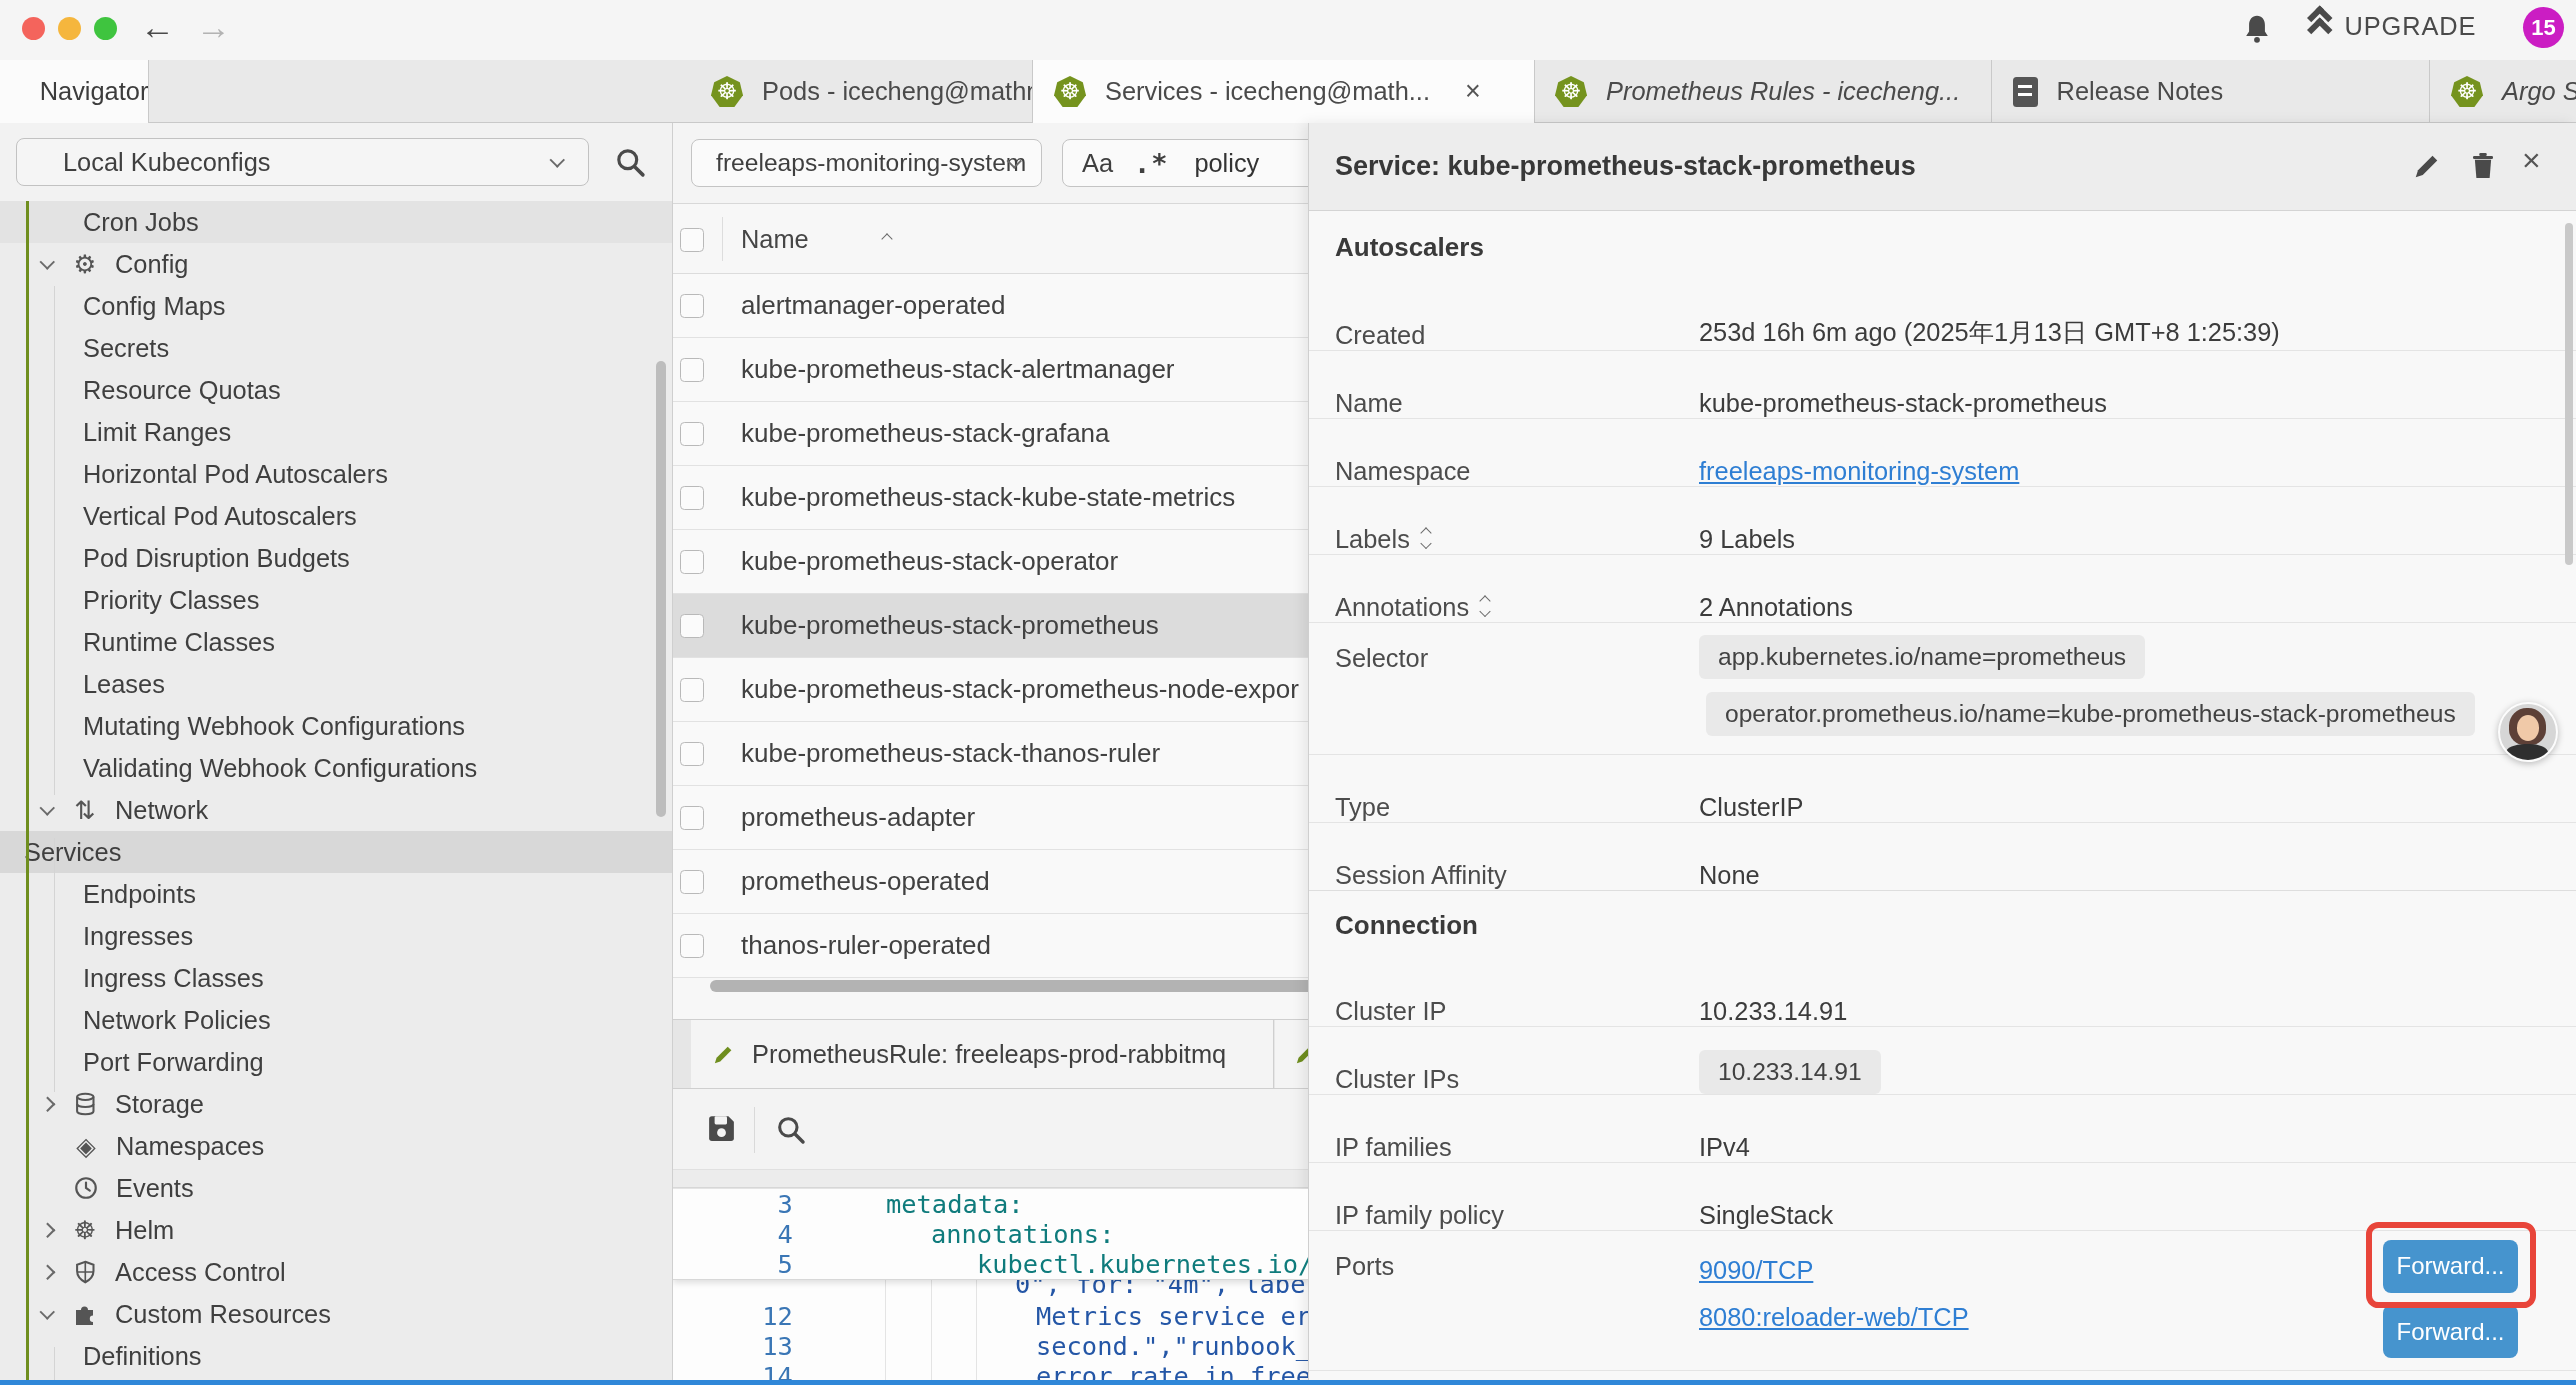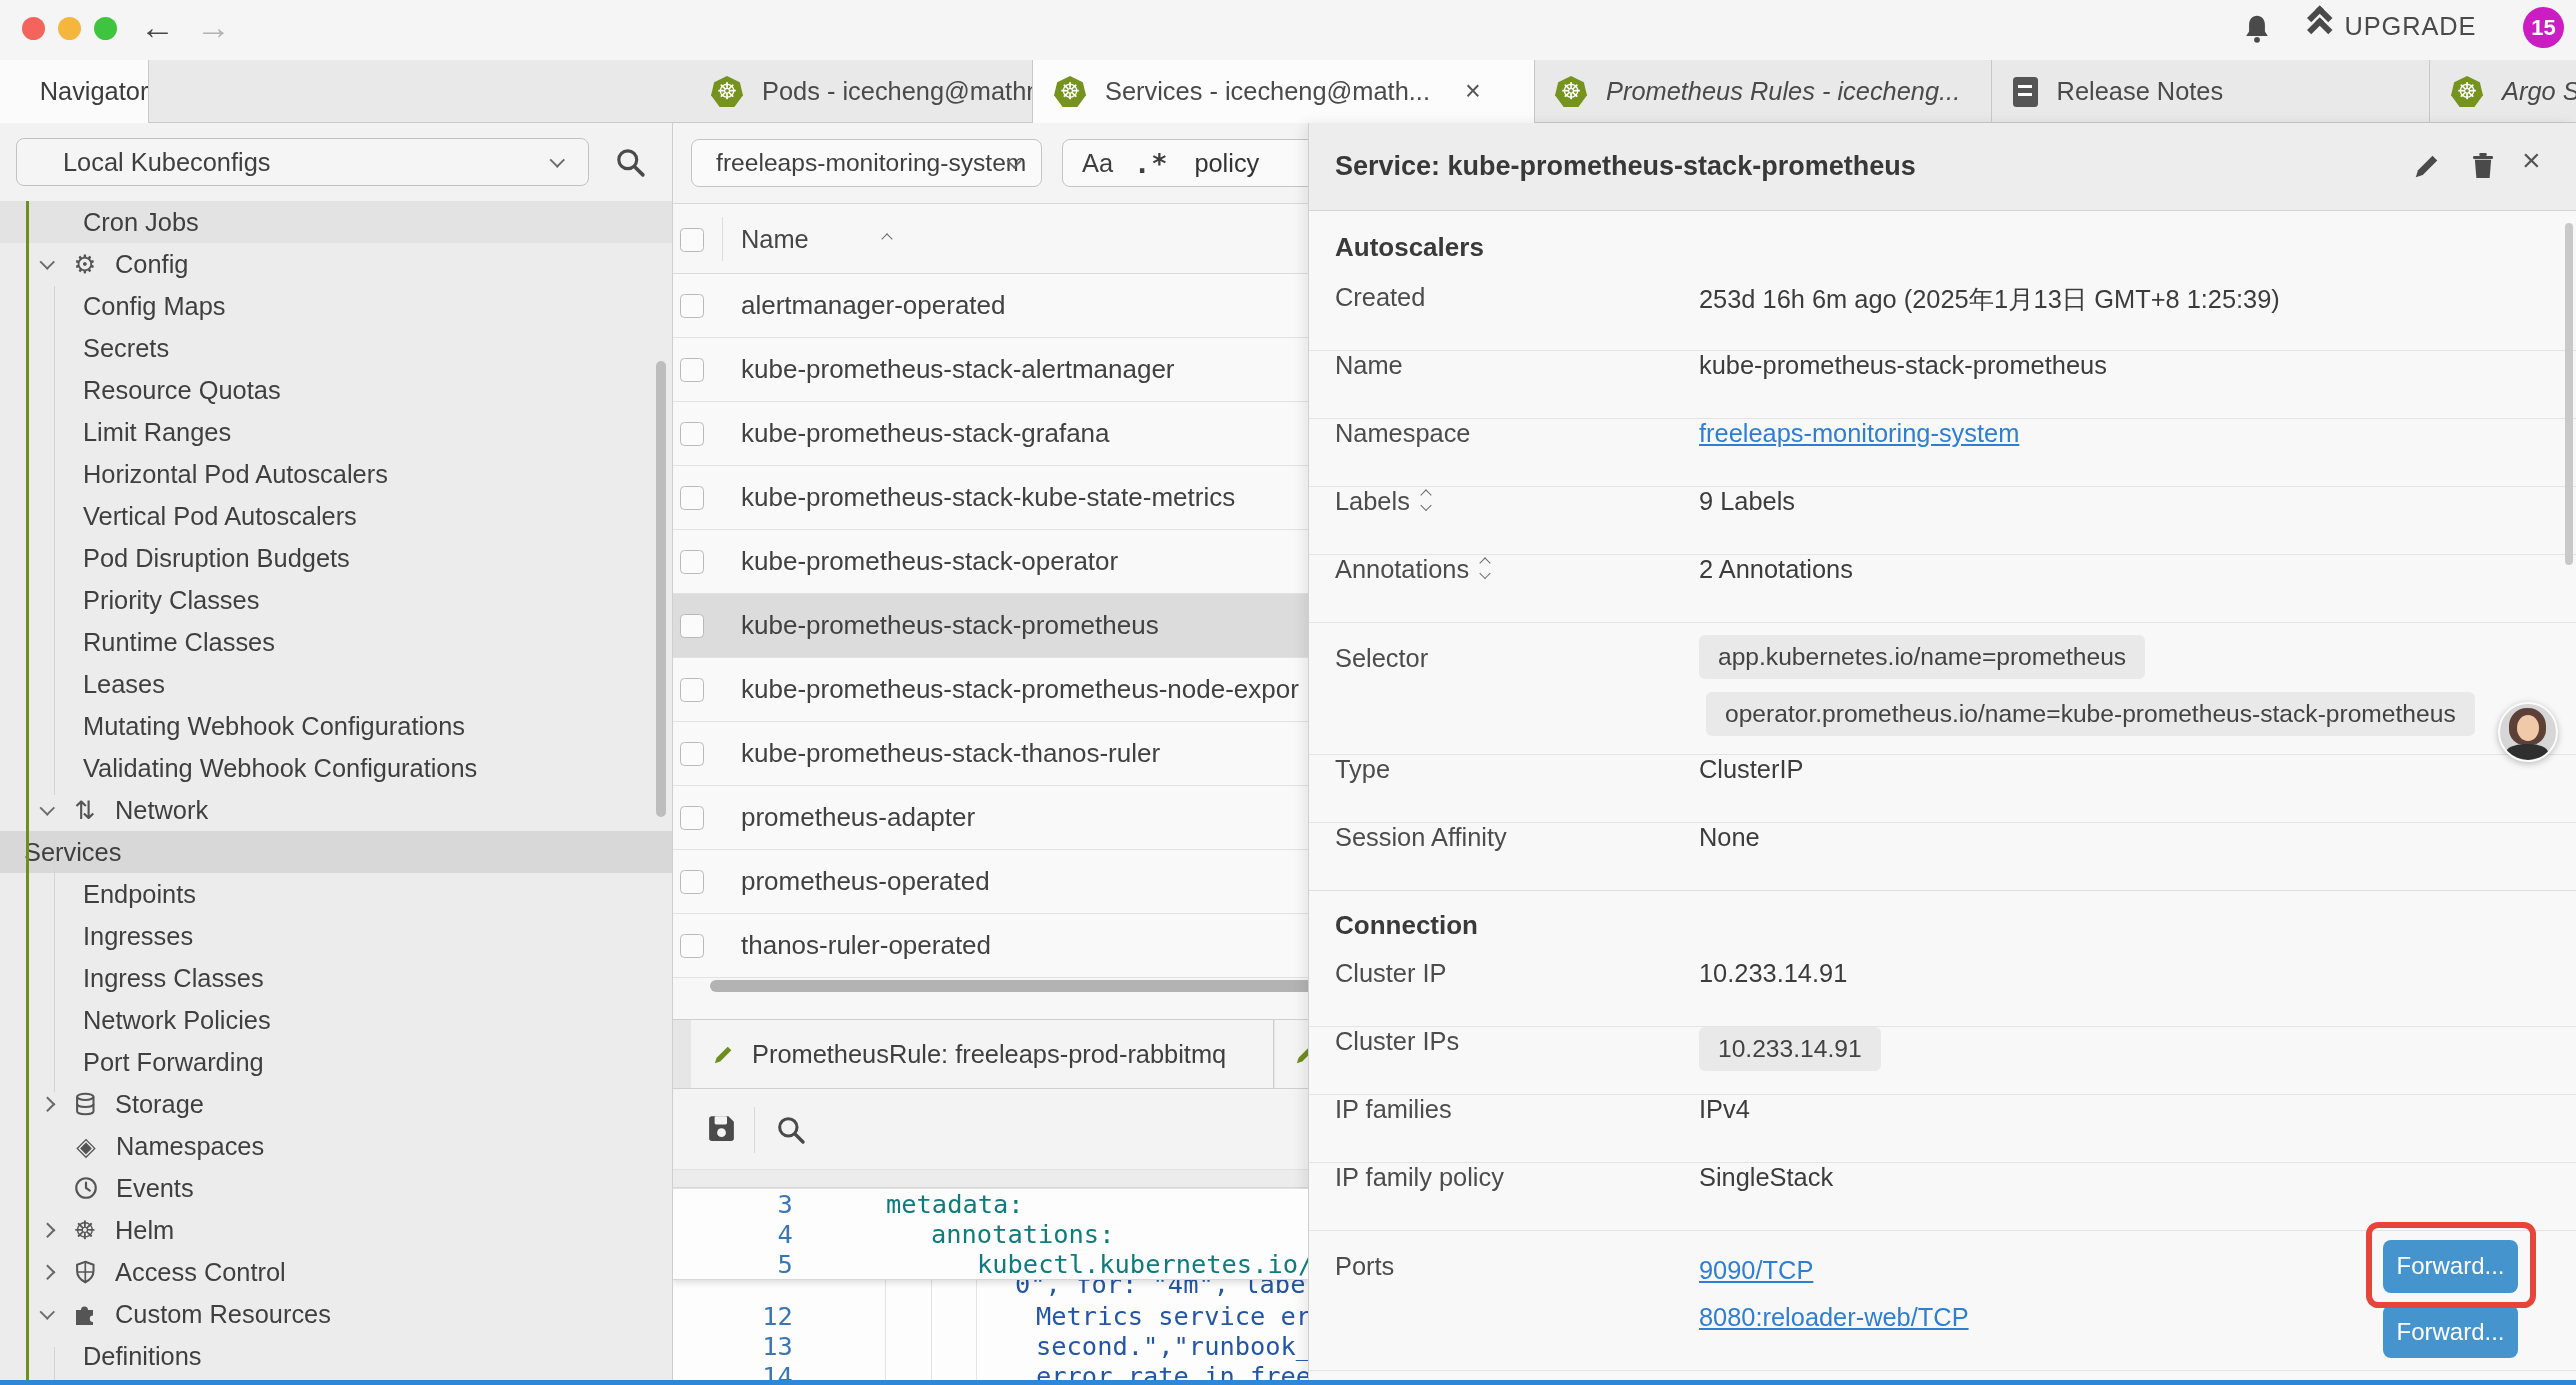--- a/index.html
+++ b/index.html
@@ -104,21 +104,21 @@
 
   
   .rightpanel { position:absolute; top:123px; left:1308px; width:1268px; height:1263px; background:#f8f8f8; border-left:0.9px solid #cfcfcf; box-shadow:-5.3px 0 12.3px rgba(0,0,0,0.08); }
   .dheader { position:relative; height:88px; background:#ededed; border-bottom:0.9px solid #d4d4d4; display:flex; align-items:center; }
   .dtitle { margin-left:26px; font-size:27px; font-weight:bold; color:#383838; }
   .hico { position:absolute; top:28px; color:#4a4a4a; }
   .hico.edit { left:1103px; } .hico.del { left:1159px; } .hico.close { left:1213px; font-size:32px; top:19px; color:#555; }
   .dbody { position:absolute; top:89px; left:0; right:0; bottom:5.3px; overflow:hidden; }
   .sechead { height:71px; display:flex; align-items:center; padding-left:26px; font-size:26px; font-weight:bold; color:#3a3a3a; }
   .sechead.conn { height:68px; }
-  .drow { display:flex; align-items:flex-start; height:68px; border-bottom:0.9px solid #e4e4e4; padding-left:26px; font-size:25.4px; }
+  .drow { display:flex; align-items:flex-end; height:68px; border-bottom:0.9px solid #e4e4e4; padding-left:26px; font-size:25.4px; }
   .dlabel { width:364px; color:#4c4c4c; display:flex; align-items:center; flex:0 0 auto; }
   .dvalue { color:#3c3c3c; }
   .link { color:#2e7ed3; text-decoration:underline; }
   .chip { display:inline-block; background:#e9e9e9; border-radius:6.1px; padding:8px 19px; font-size:24.6px; color:#424242; }
   .drow.selector { height:132px; align-items:flex-start; padding-top:12.3px; }
   .drow.selector .dlabel { padding-top:8.8px; }
   .chipcol .chip { display:block; width:max-content; margin-bottom:12.3px; }
   .drow.ports { height:140px; position:relative; align-items:flex-start; padding-top:21px; }
   .pline { position:absolute; left:390px; font-size:25.4px; }
   .pline.p1 { top:24.6px; } .pline.p2 { top:72px; }

